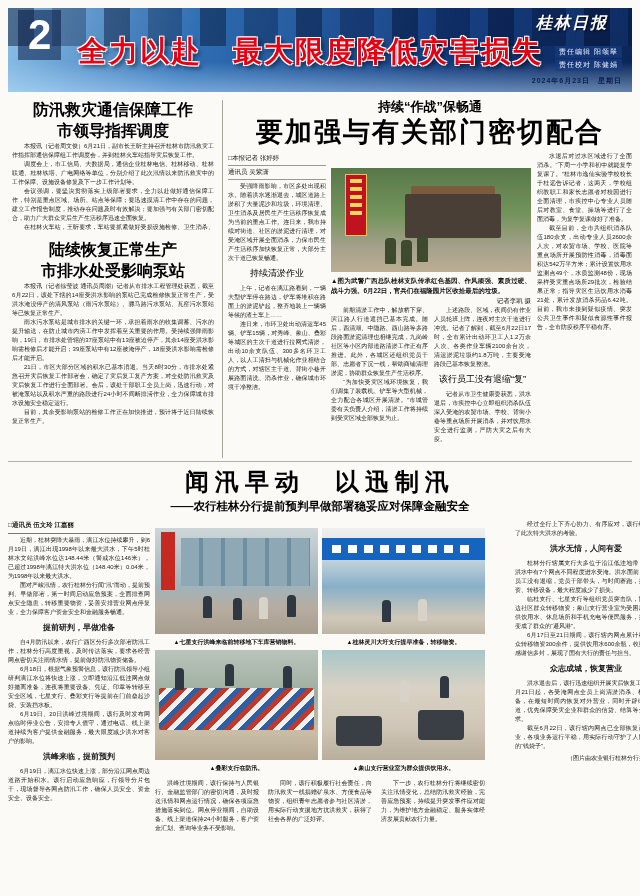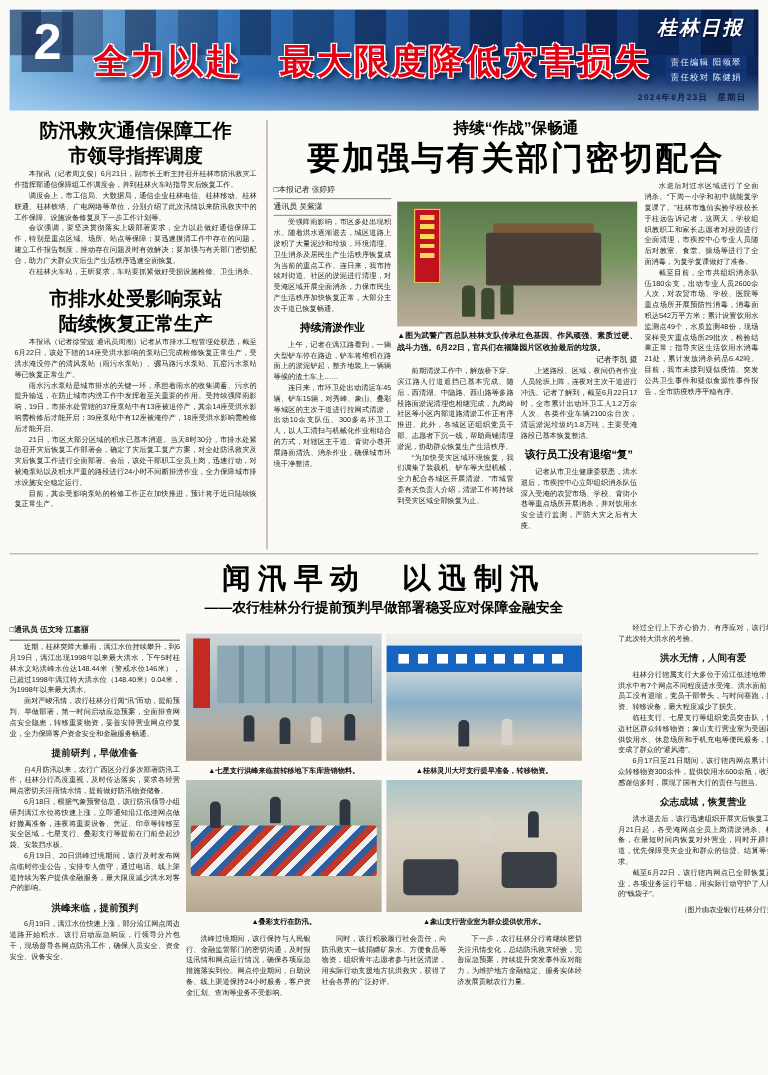--- a/index.html
+++ b/index.html
@@ -14,33 +14,33 @@
     background:linear-gradient(105deg,#8cc0e6 0%,#2f6fb5 30%,#123a7d 70%,#0a2558 100%); }
   .banner .skyline { position:absolute; left:0; top:0; width:100%; height:38px; opacity:.55;
     background:repeating-linear-gradient(90deg, rgba(6,18,48,.85) 0 26px, rgba(40,80,140,.25) 26px 44px, rgba(6,18,48,.6) 44px 78px, rgba(60,110,170,.2) 78px 96px); }
   .banner .water { position:absolute; left:0; bottom:0; width:100%; height:30px;
     background:linear-gradient(180deg, rgba(120,180,235,.0), rgba(190,225,255,.5)); }
   .banner .pagenum { position:absolute; left:10px; top:2px; padding:2px 10px;
     font-size:42px; font-weight:bold; color:#fff; background:rgba(8,25,70,.55); line-height:1.1; }
   .banner .headline { position:absolute; left:70px; right:120px; top:24px; text-align:center;
     font-size:29px; font-weight:900; letter-spacing:2px; color:#e60012; white-space:nowrap;
     text-shadow:-1px -1px 0 #fff, 1px -1px 0 #fff, -1px 1px 0 #fff, 1px 1px 0 #fff, 3px 3px 4px rgba(0,0,0,.55); }
-  .banner .masthead { position:absolute; right:12px; top:5px; font-family:"Liberation Serif",serif;
+  .banner .masthead { position:absolute; right:24px; top:5px; font-family:"Liberation Serif",serif;
     font-style:italic; font-weight:bold; font-size:16px; color:#fff; letter-spacing:2px;
     text-shadow:1px 1px 2px rgba(0,0,20,.8);text-align:center; }
   .banner .edline { position:absolute; right:10px; font-size:7px; color:#eaf2ff;
     background:rgba(25,60,130,.65); padding:1px 4px; letter-spacing:1px; }
   .banner .ed1 { top:38px; } .banner .ed2 { top:51px; }
   .banner .dateline { position:absolute; right:10px; top:68px; font-size:7px; font-weight:bold; color:#0b1f4a; letter-spacing:1px; }
   
   .atitle { position:absolute; text-align:center; font-family:"Liberation Serif",serif;
     font-weight:bold; font-size:16px; line-height:1.3; color:#000; }
   .body { position:absolute; overflow:hidden; }
   .body p { font-size:6px; line-height:1.5; text-align:justify; text-indent:2em; color:#222; }
-  .colsub { font-size:9px; font-weight:bold; text-align:center; margin:4px 0; color:#000; }
+  .colsub { font-size:9px; font-weight:normal; text-align:center; margin:4px 0; color:#000; }
   .kicker { position:absolute; text-align:center; font-size:13px; font-weight:bold; color:#000; }
   .bigtitle { position:absolute; text-align:center; font-size:27px; font-weight:900; letter-spacing:2px; color:#000; }
   .bylinebox { position:absolute; font-size:6.5px; color:#222; }
   .bylinebox div { padding:2px 0; border-bottom:1px solid #999; }
   .caption { position:absolute; font-size:6.5px; font-weight:bold; line-height:1.5; text-align:justify; color:#111; }
   .caption .credit { float:right; font-weight:normal; }
   .pcaption { position:absolute; font-size:6px; font-weight:bold; text-align:center; color:#111; }
   .vrule { position:absolute; width:1px; background:#a9a69e; }
   .hrule { position:absolute; height:1px; background:#b3b0a8; }
   
@@ -97,22 +97,22 @@
     <div>市领导指挥调度</div>
   </div>
   <div class="body" style="left:12px; top:142px; width:202px; height:88px;">
       <p>本报讯（记者周文俊）6月21日，副市长王昕主持召开桂林市防汛救灾工作指挥部通信保障组工作调度会，并到桂林火车站指导灾后恢复工作。</p>
       <p>调度会上，市工信局、大数据局，通信企业桂林电信、桂林移动、桂林联通、桂林铁塔、广电网络等单位，分别介绍了此次汛情以来防汛救灾中的工作保障、设施设备修复及下一步工作计划等。</p>
       <p>会议强调，要坚决贯彻落实上级部署要求，全力以赴做好通信保障工作，特别是重点区域、场所、站点等保障；要迅速摸清工作中存在的问题，建立工作报告制度，推动存在问题及时有效解决；要加强与有关部门密切配合，助力广大群众灾后生产生活秩序迅速全面恢复。</p>
       <p>在桂林火车站，王昕要求，车站要抓紧做好受损设施检修、卫生消杀、设备检修等灾后恢复工作，象山区等要加强外围交通疏导、周边环境整治，尽快恢复车站正常运行秩序，为旅客提供良好出行环境。</p>
     </div>
 
   <div class="atitle" style="left:8px; top:240px; width:210px;">
+    <div>陆续恢复正常生产</div>
     <div>市排水处受影响泵站</div>
-    <div>陆续恢复正常生产</div>
   </div>
   <div class="body" style="left:12px; top:282px; width:202px; height:176px;">
       <p>本报讯（记者徐莹波 通讯员周潮）记者从市排水工程管理处获悉，截至6月22日，该处下辖的14座受洪水影响的泵站已完成检修恢复正常生产，受洪水淹没停产的清风泵站（雨污水泵站）、骡马路污水泵站、瓦窑污水泵站等已恢复正常生产。</p>
       <p>雨水污水泵站是城市排水的关键一环，承担着雨水的收集调蓄、污水的提升输送，在防止城市内涝工作中发挥着至关重要的作用。受持续强降雨影响，19日，市排水处管辖的37座泵站中有13座被迫停产，其余14座受洪水影响需检修后才能开启；39座泵站中有12座被淹停产，18座受洪水影响需检修后才能开启。</p>
       <p>21日，市区大部分区域的积水已基本消退。当天8时30分，市排水处紧急召开灾后恢复工作部署会，确定了灾后复工复产方案，对全处防汛救灾及灾后恢复工作进行全面部署。会后，该处干部职工全员上岗，迅速行动，对被淹泵站以及积水严重的路段进行24小时不间断排涝作业，全力保障城市排水设施安全稳定运行。</p>
       <p>目前，其余受影响泵站的检修工作正在加快推进，预计将于近日陆续恢复正常生产。</p>
     </div>
 
   <div class="vrule" style="left:222px; top:100px; height:358px;"></div>
 

